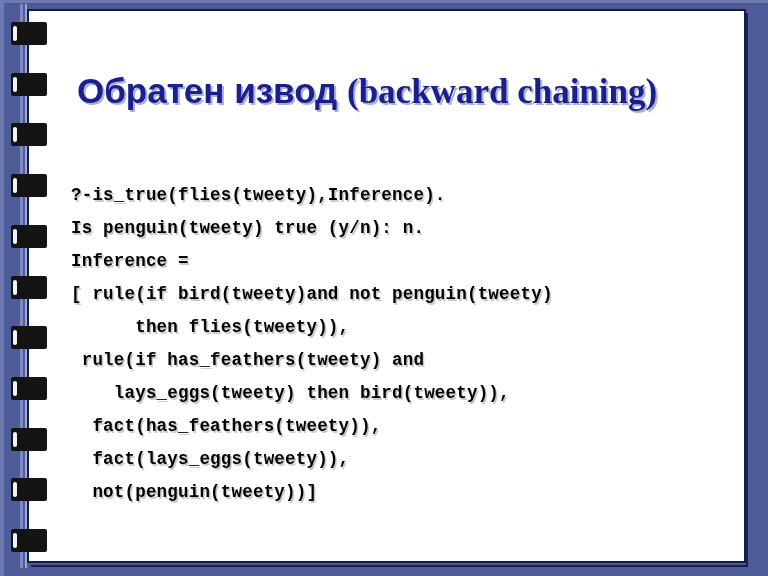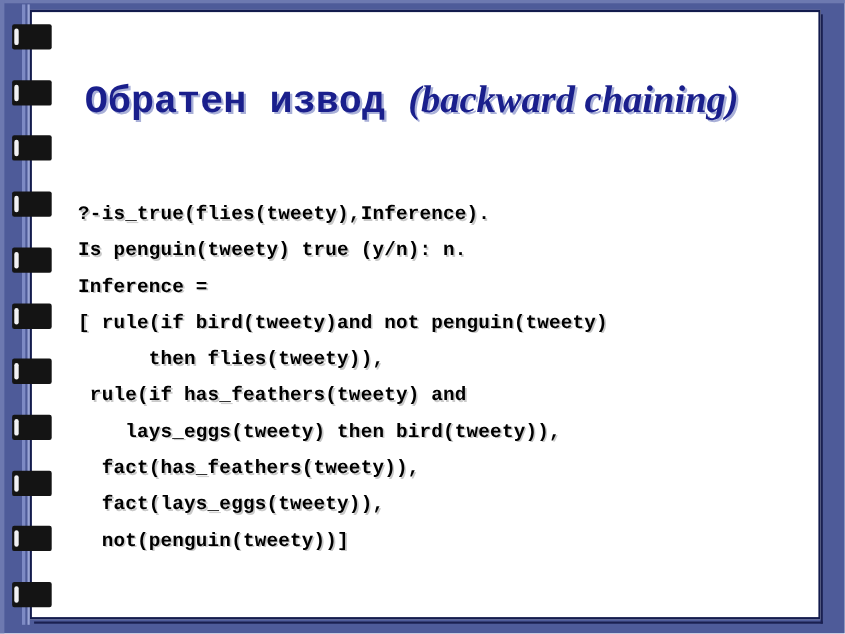--- a/index.html
+++ b/index.html
@@ -118,28 +118,27 @@
     width: 690px;
     font-size: 35px;
     line-height: 44px;
     font-weight: bold;
     color: #1a1f8c;
     text-shadow: 2px 2px 0 #a9b0d8;
     white-space: nowrap;
     letter-spacing: 0px;
   }
   .title .cyr {
-    font-family: Liberation Mono, monospace;
+    font-family: Liberation Sans, sans-serif;
     font-weight: bold;
     font-style: normal;
   }
   .title .eng {
     font-family: "Liberation Serif", serif;
     font-weight: bold;
-    font-style: italic;
   }
 
   
   .body-block {
     position: absolute;
     left: 42px;
     top: 168px;
     width: 700px;
   }
   .code-line {

